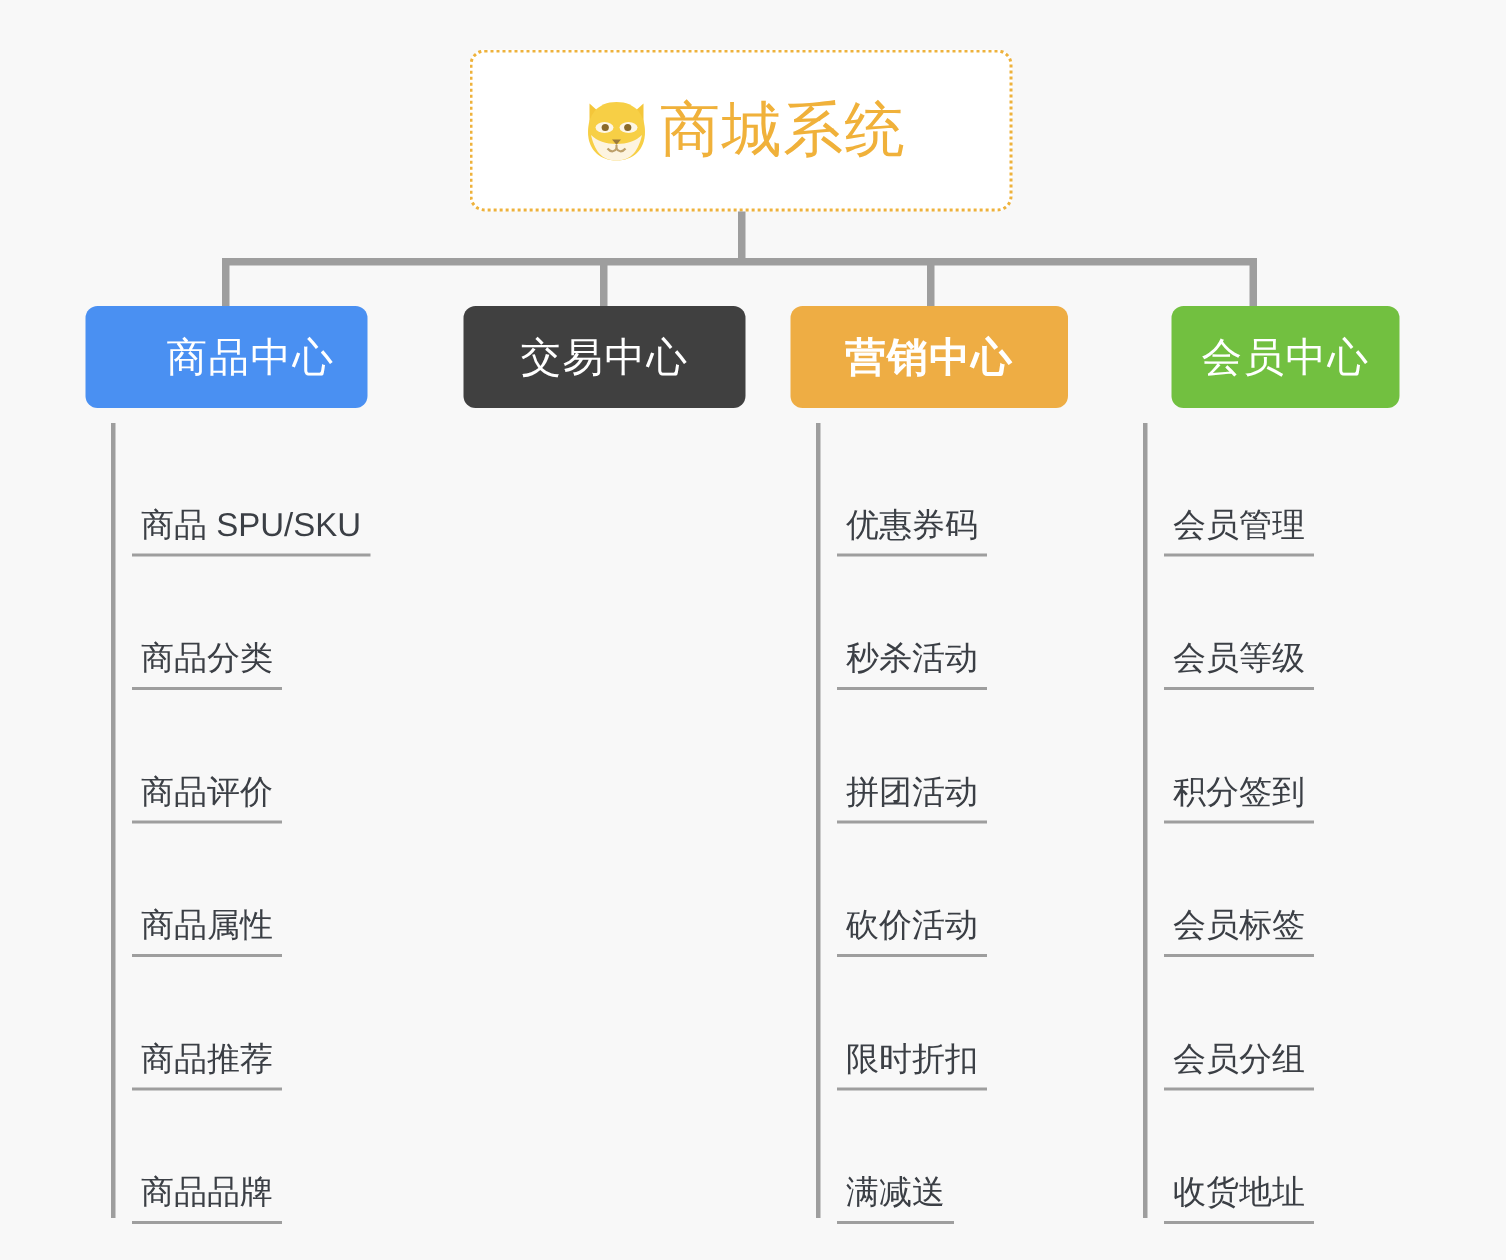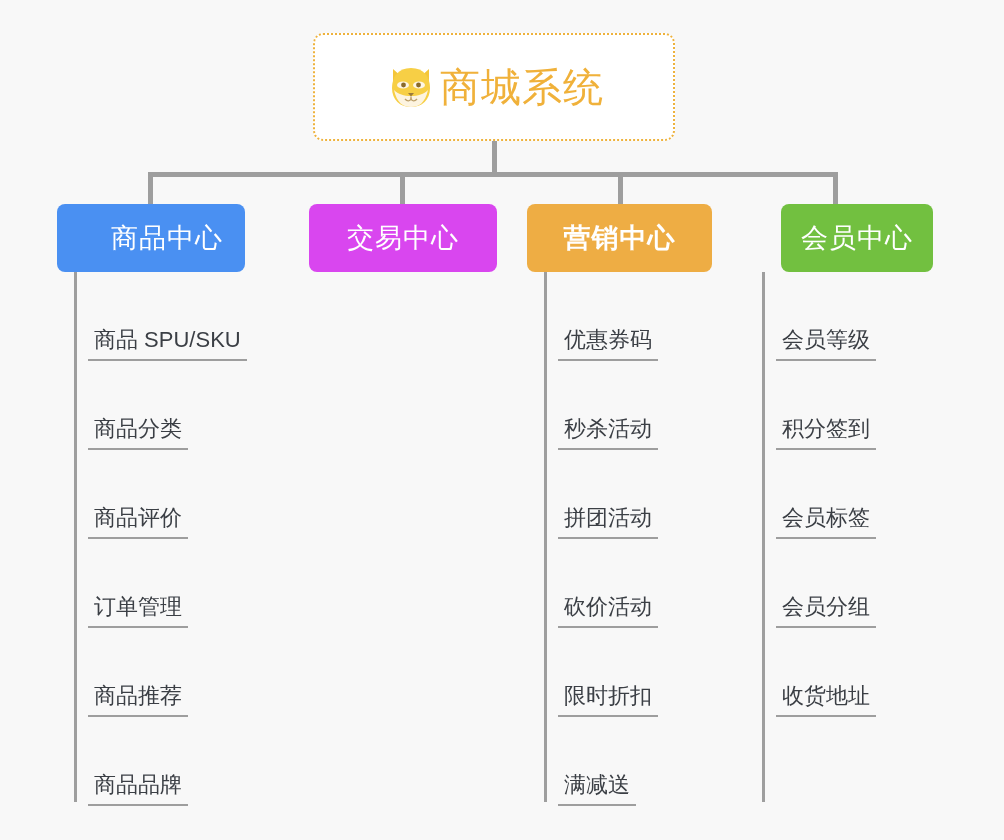--- a/index.html
+++ b/index.html
@@ -74,21 +74,21 @@
     align-items: center;
     justify-content: center;
     color: #ffffff;
     font-size: 27px;
     letter-spacing: 1px;
     white-space: nowrap;
   }
 
   .col-body {
     position: relative;
-    margin-top: 0;
+    margin-top: 10px;
     padding-left: 17px;
   }
   
   .col-spine {
     position: absolute;
     left: 17px;
     top: 0;
     width: 3px;
     background: #9e9e9e;
   }
@@ -153,33 +153,33 @@
       <div class="leaf">
           <span class="leaf-label">商品 SPU/SKU</span>
         </div>
       <div class="leaf">
           <span class="leaf-label">商品分类</span>
         </div>
       <div class="leaf">
           <span class="leaf-label">商品评价</span>
         </div>
       <div class="leaf">
-          <span class="leaf-label">订单管理</span>
+          <span class="leaf-label">商品属性</span>
         </div>
       <div class="leaf">
           <span class="leaf-label">商品推荐</span>
         </div>
       <div class="leaf">
           <span class="leaf-label">商品品牌</span>
         </div>
     </div>
   </div>
 
   <div class="column" id="col-1" style="left:309px; width:188px;">
-    <div class="col-header" style="background: #d946ef;">
+    <div class="col-header" style="background: #404040;">
       <span>交易中心</span>
     </div>
   </div>
 
   <div class="column" id="col-2" style="left:527px; width:185px;">
     <div class="col-header" style="background: rgb(238, 173, 68); font-weight: bold;">
       <span>营销中心</span>
     </div>
     <div class="col-body">
       <div class="col-spine" style="background: rgb(158, 158, 158); height: 530px;"></div>
@@ -204,20 +204,23 @@
     </div>
   </div>
 
   <div class="column" id="col-3" style="left:745px; width:188px;">
     <div class="col-header" style="background: rgb(114, 192, 64); margin-left: 36px;">
       <span>会员中心</span>
     </div>
     <div class="col-body">
       <div class="col-spine" style="background: rgb(158, 158, 158); height: 530px;"></div>
       <div class="leaf">
+          <span class="leaf-label">会员管理</span>
+        </div>
+      <div class="leaf">
           <span class="leaf-label">会员等级</span>
         </div>
       <div class="leaf">
           <span class="leaf-label">积分签到</span>
         </div>
       <div class="leaf">
           <span class="leaf-label">会员标签</span>
         </div>
       <div class="leaf">
           <span class="leaf-label">会员分组</span>

